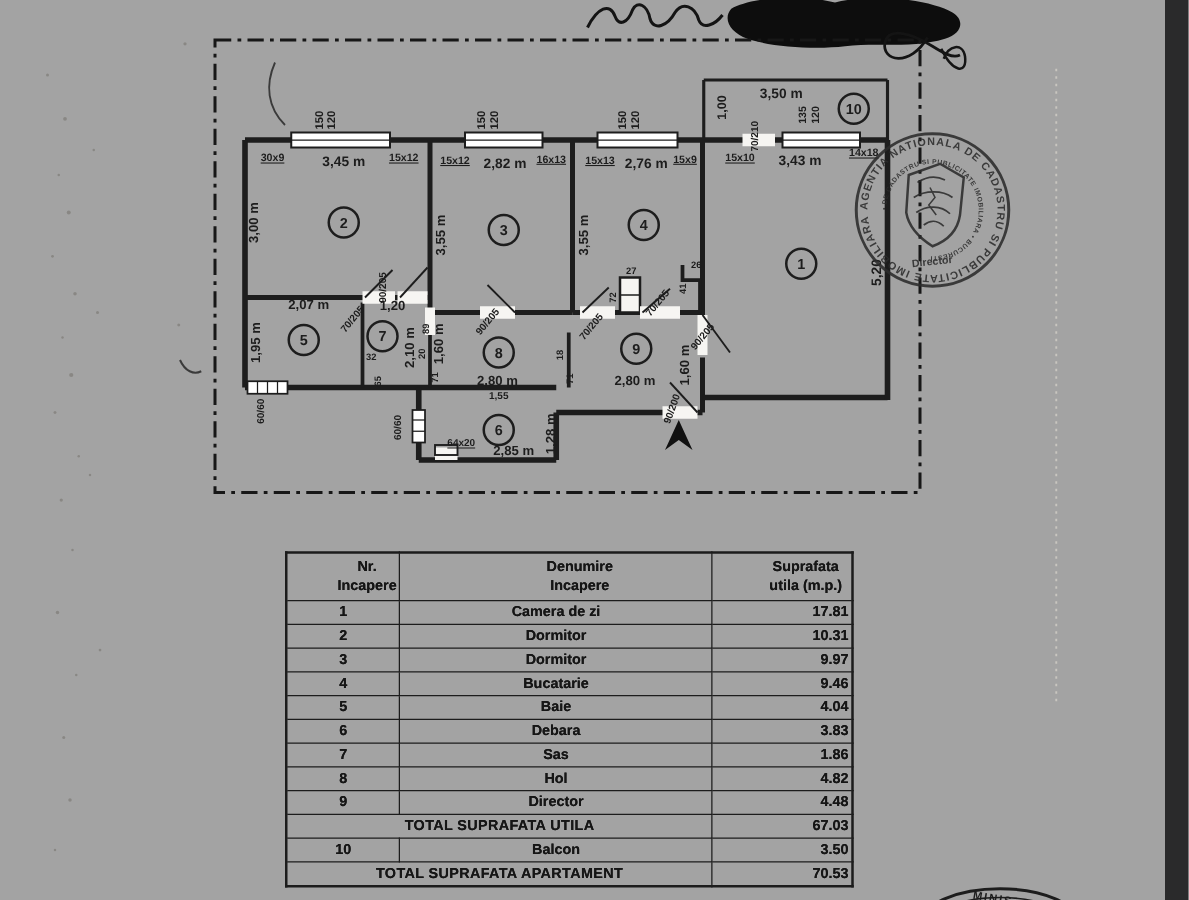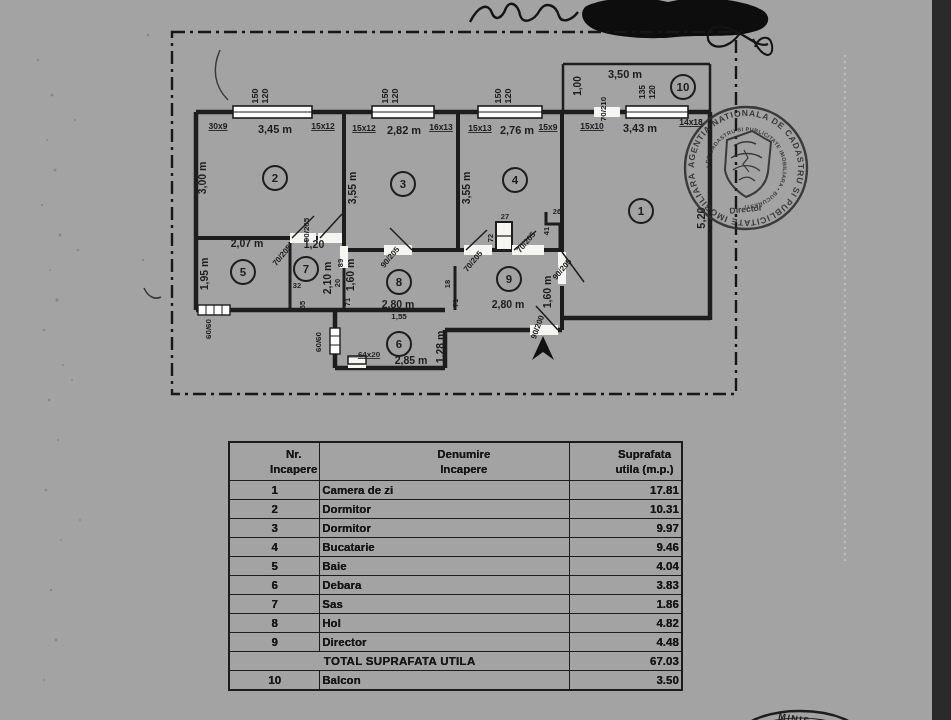--- a/index.html
+++ b/index.html
@@ -19,21 +19,21 @@
     color:#161616;font-weight:bold;table-layout:fixed;
     text-shadow:0 0 .3px #161616;
   }
   table.recap td,table.recap th{
     border:1.8px solid #1c1c1c;font-size:11.5px;padding:0 2px;height:18px;
     overflow:hidden;white-space:nowrap;
   }
   table.recap{border:2.5px solid #1c1c1c;}
   table.recap th{height:37px;text-align:center;line-height:1.3;font-size:11.5px;padding-left:40px;}
   td.nr{text-align:center;}
-  td.name{text-align:left;padding-left:9px;}
+  td.name{text-align:center;padding-left:9px;}
   td.area{text-align:right;}
   td.total-label{text-align:center;letter-spacing:.3px;}
   .band{position:absolute;top:0;right:0;width:19px;height:720px;background:#2a2a2b;}
 </style>
 </head>
 <body>
 
 <div class="scan">
 
   <svg width="951" height="720" viewBox="0 0 951 720">
@@ -333,17 +333,21 @@
         </tr>
         <tr>
           <td colspan="2" class="total-label">TOTAL SUPRAFATA UTILA</td>
           <td class="area">67.03</td>
         </tr>
         <tr>
           <td class="nr">10</td>
           <td class="name">Balcon</td>
           <td class="area">3.50</td>
         </tr>
+        <tr>
+          <td colspan="2" class="total-label">TOTAL SUPRAFATA APARTAMENT</td>
+          <td class="area">70.53</td>
+        </tr>
       </tbody>
   </table>
 
   <div class="band"></div>
 </div>
 
 </body></html>

